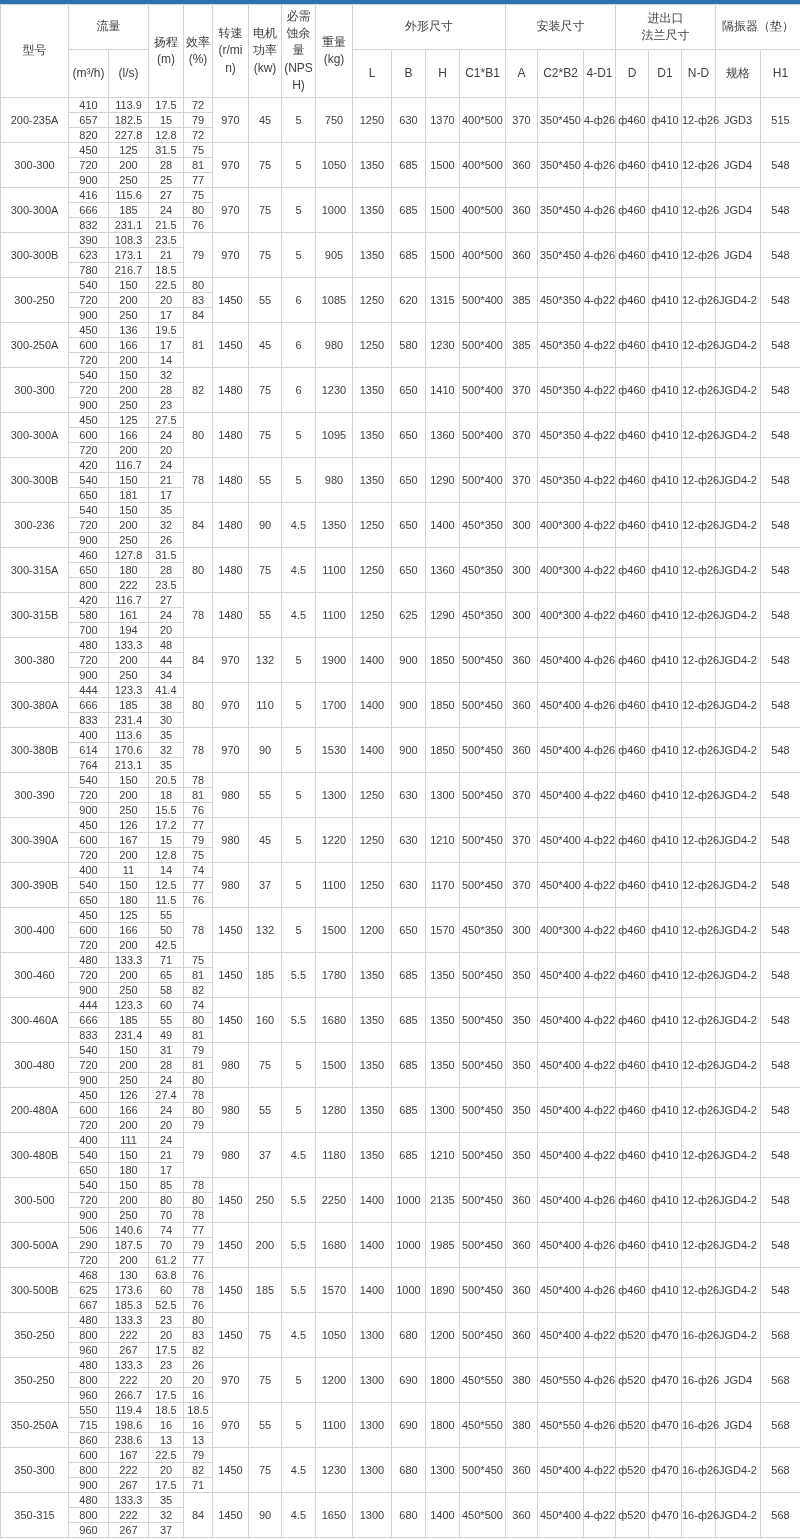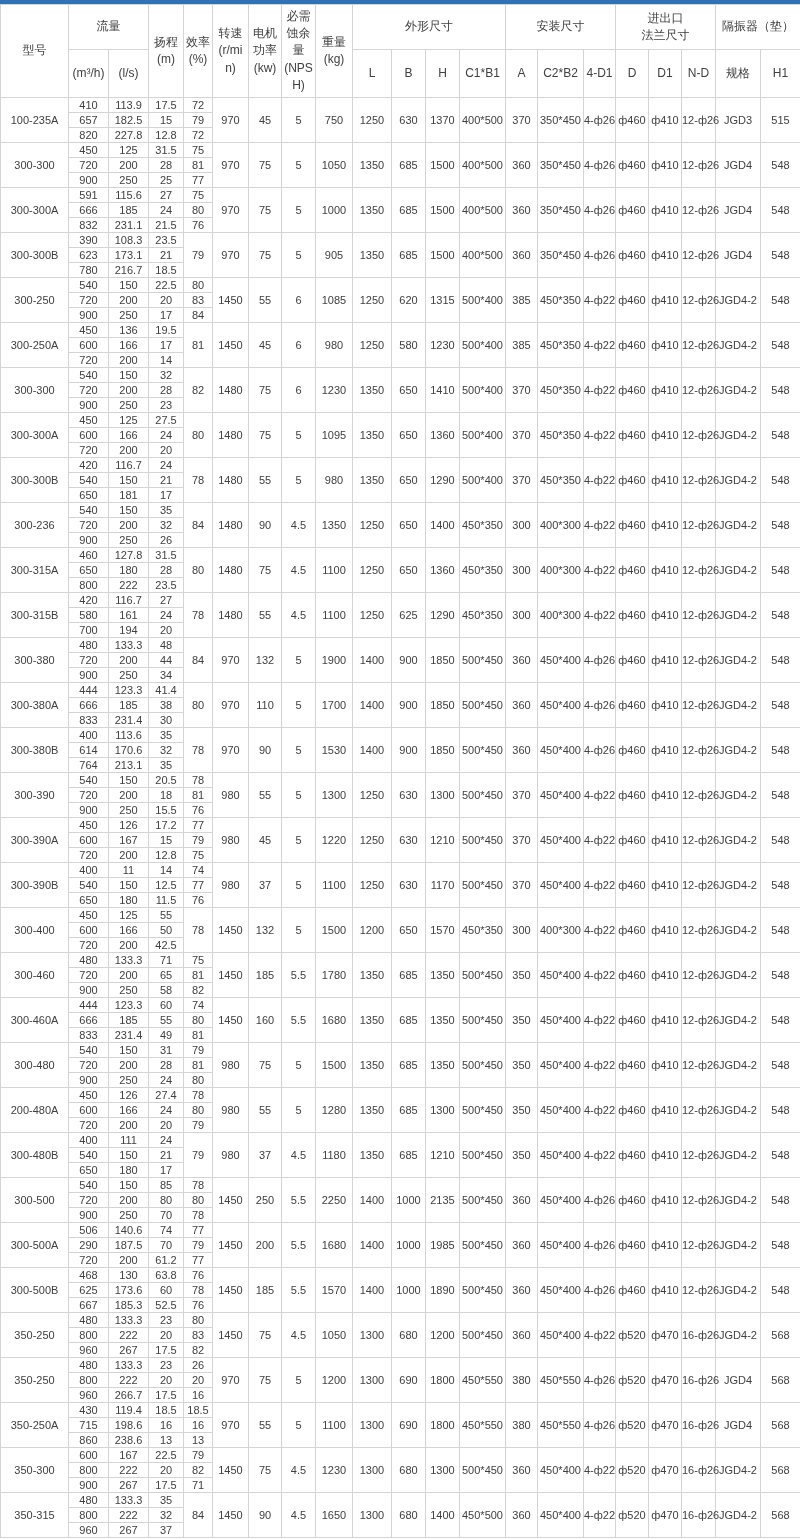--- a/index.html
+++ b/index.html
@@ -97,21 +97,21 @@
       <th>4-D1</th>
       <th>D</th>
       <th>D1</th>
       <th>N-D</th>
       <th>规格</th>
       <th>H1</th>
     </tr>
   </thead>
   <tbody>
       <tr>
-        <td rowspan="3">100-235A</td>
+        <td rowspan="3">200-235A</td>
         <td>410</td>
         <td>113.9</td>
         <td>17.5</td>
         <td>72</td>
         <td rowspan="3">970</td>
         <td rowspan="3">45</td>
         <td rowspan="3">5</td>
         <td rowspan="3">750</td>
         <td rowspan="3">1250</td>
         <td rowspan="3">630</td>
@@ -168,21 +168,21 @@
         <td>81</td>
       </tr>
       <tr>
         <td>900</td>
         <td>250</td>
         <td>25</td>
         <td>77</td>
       </tr>
       <tr>
         <td rowspan="3">300-300A</td>
-        <td>591</td>
+        <td>416</td>
         <td>115.6</td>
         <td>27</td>
         <td>75</td>
         <td rowspan="3">970</td>
         <td rowspan="3">75</td>
         <td rowspan="3">5</td>
         <td rowspan="3">1000</td>
         <td rowspan="3">1350</td>
         <td rowspan="3">685</td>
         <td rowspan="3">1500</td>
@@ -1087,21 +1087,21 @@
         <td>20</td>
       </tr>
       <tr>
         <td>960</td>
         <td>266.7</td>
         <td>17.5</td>
         <td>16</td>
       </tr>
       <tr>
         <td rowspan="3">350-250A</td>
-        <td>430</td>
+        <td>550</td>
         <td>119.4</td>
         <td>18.5</td>
         <td>18.5</td>
         <td rowspan="3">970</td>
         <td rowspan="3">55</td>
         <td rowspan="3">5</td>
         <td rowspan="3">1100</td>
         <td rowspan="3">1300</td>
         <td rowspan="3">690</td>
         <td rowspan="3">1800</td>

